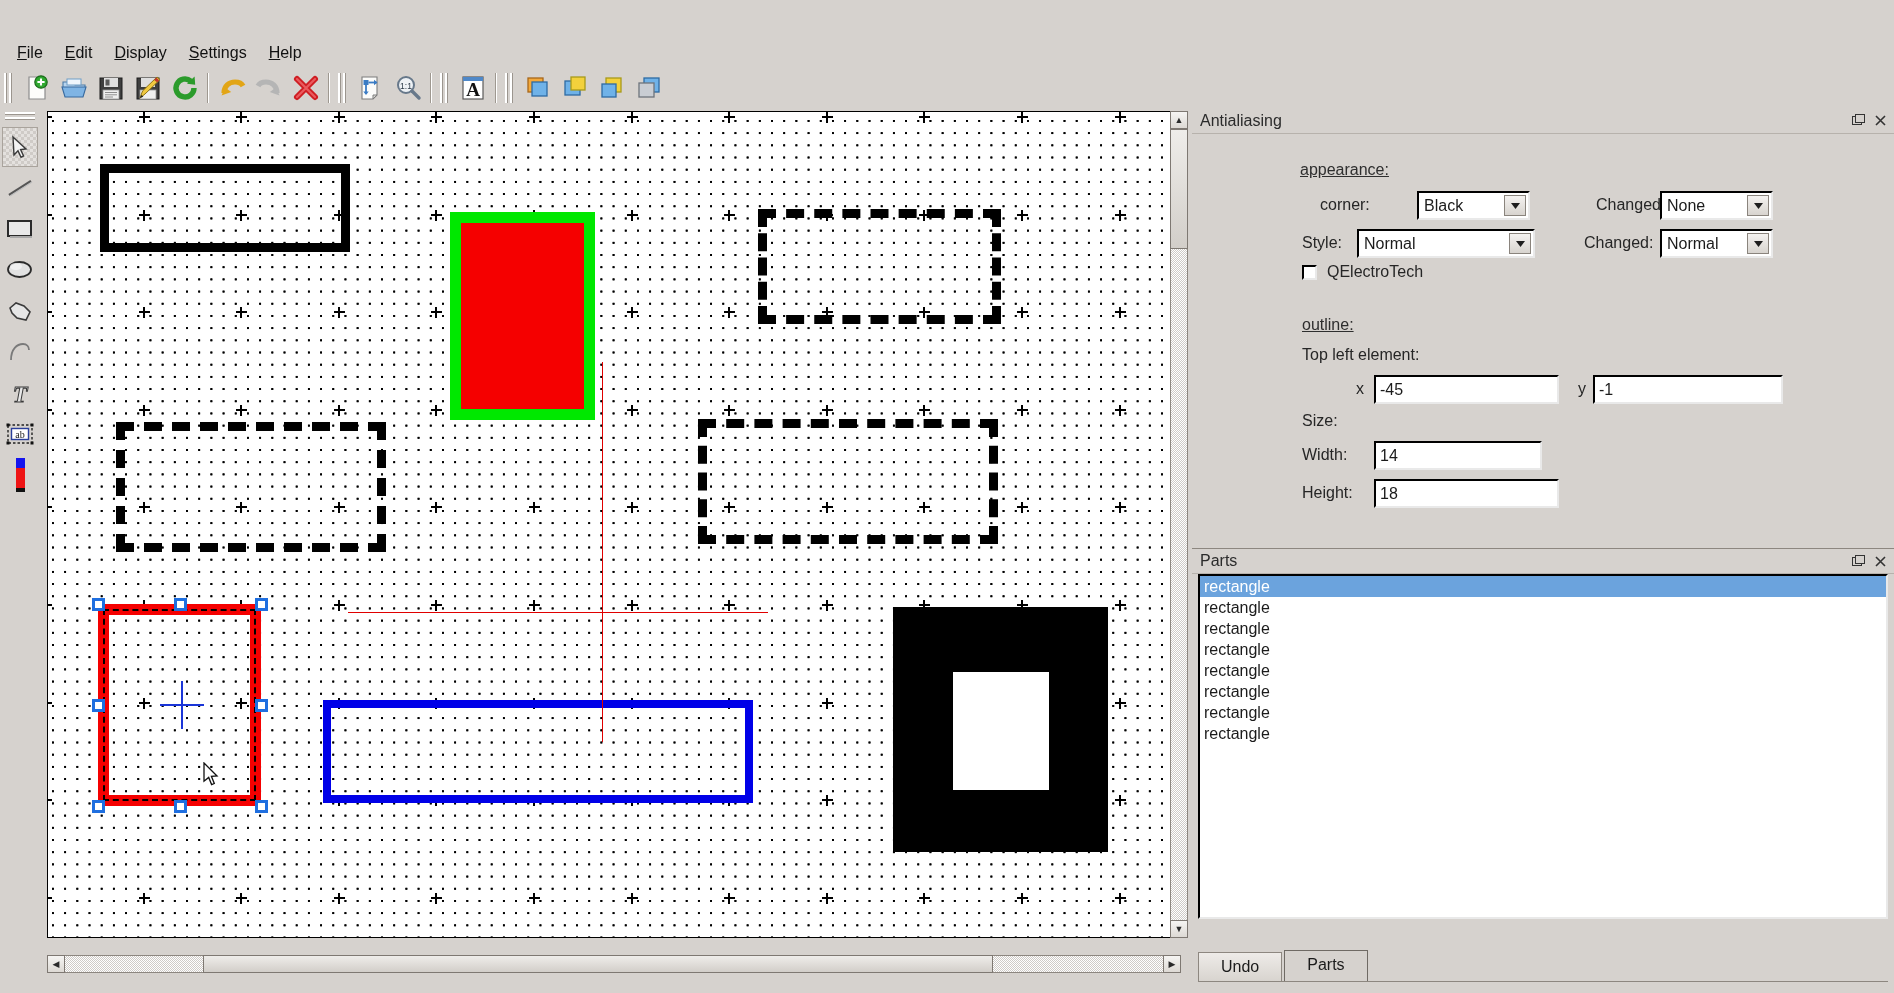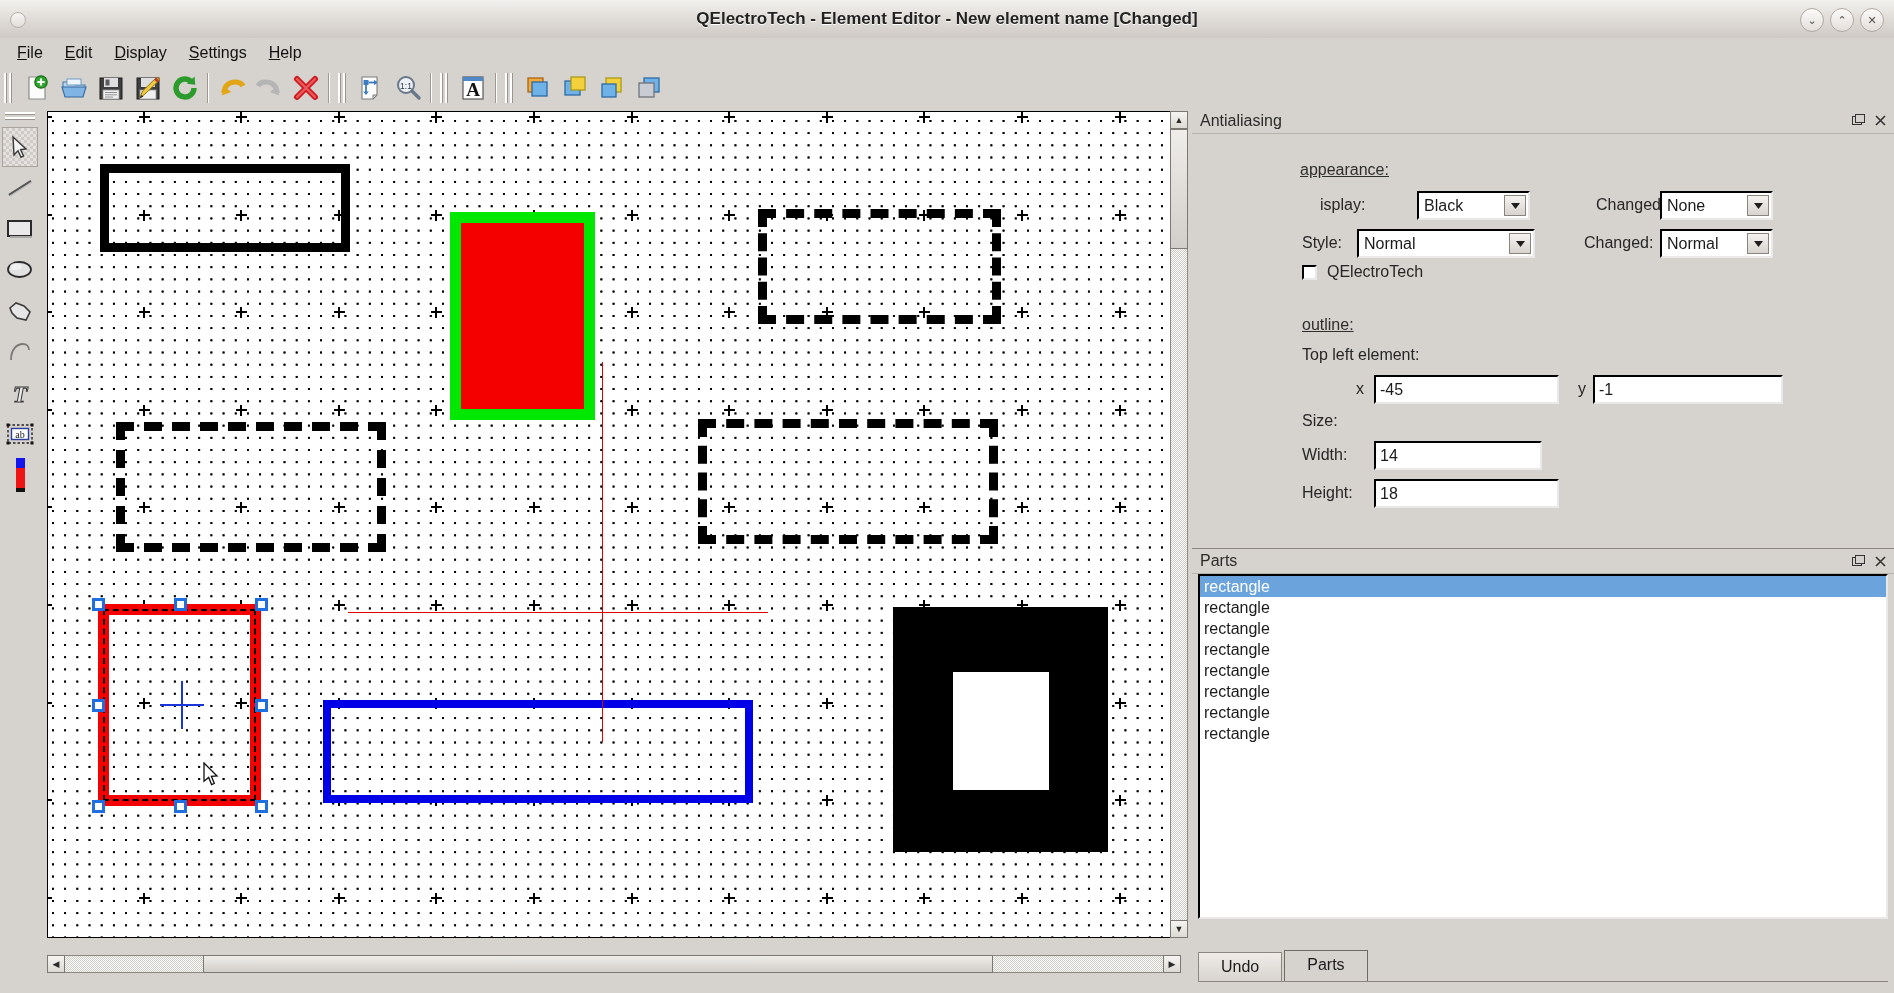--- a/index.html
+++ b/index.html
@@ -217,29 +217,20 @@
   .tab.active{background:#d6d2ce;border-color:#6f6a64;padding-bottom:7px;}
   .tabs-line{position:absolute;left:6px;bottom:11px;width:690px;height:1px;background:#8d8780;}
 
   .cursor-arrow{position:absolute;pointer-events:none;}
 </style>
 </head>
 <body>
 
 <div class="app">
 
-  <div class="titlebar">
-    <div class="win-left"></div>
-    <div class="title">QElectroTech - Element Editor - New element name [Changed]</div>
-    <div class="win-btns">
-      <div class="win-btn">⌄</div>
-      <div class="win-btn">⌃</div>
-      <div class="win-btn">✕</div>
-    </div>
-  </div>
 
   <div class="menubar">
     <div class="menu-item"><u>F</u><span>ile</span></div>
     <div class="menu-item"><u>E</u><span>dit</span></div>
     <div class="menu-item"><u>D</u><span>isplay</span></div>
     <div class="menu-item"><u>S</u><span>ettings</span></div>
     <div class="menu-item"><u>H</u><span>elp</span></div>
   </div>
 
   <div class="toolbar">
@@ -723,21 +714,21 @@
         <svg width="11" height="11" viewBox="0 0 11 11">
           <path d="M1 1l9 9M10 1L1 10" stroke="#333" stroke-width="1.6"></path>
         </svg>
       </div>
     </div>
 
     <div class="info-body">
 
       <div class="link-label" style="position:absolute;left:108px;top:27px;">appearance:</div>
 
-      <div class="frm-label" style="position:absolute;left:128px;top:62px;">isplay:</div>
+      <div class="frm-label" style="position:absolute;left:128px;top:62px;">corner:</div>
       <div class="combo" style="position:absolute;left:225px;top:57px;width:113px;height:29px;">
         <span class="cb-text">Black</span>
         <span class="cb-arrow">
           <svg width="9" height="6" viewBox="0 0 9 6">
               <path d="M0 0h9L4.5 6z" fill="#1e1e1e"></path>
             </svg>
         </span>
       </div>
 
       <div class="frm-label" style="position:absolute;left:404px;top:62px;">Changed:</div>

